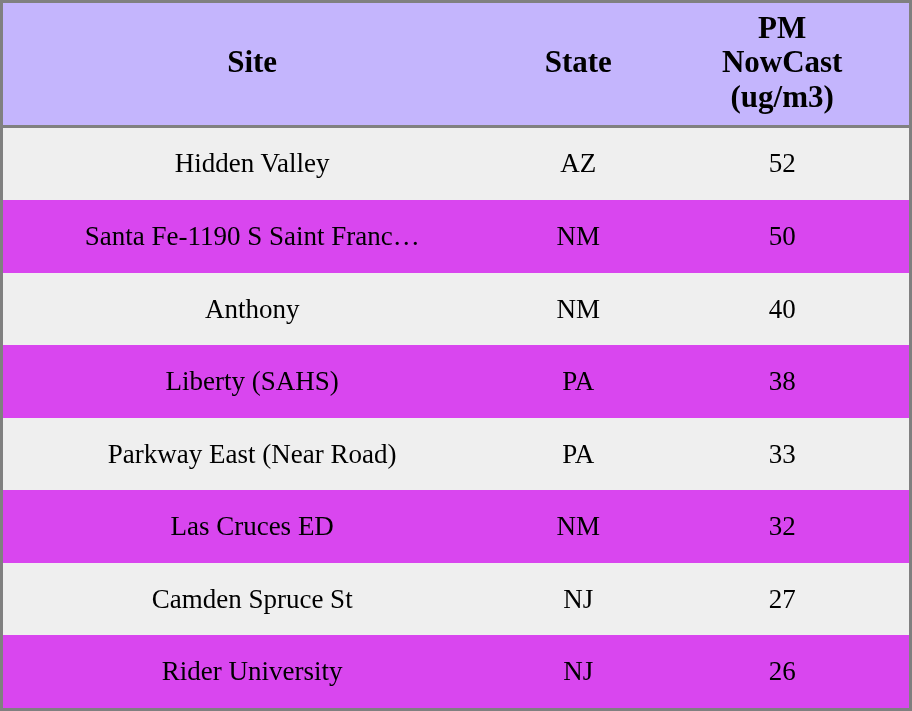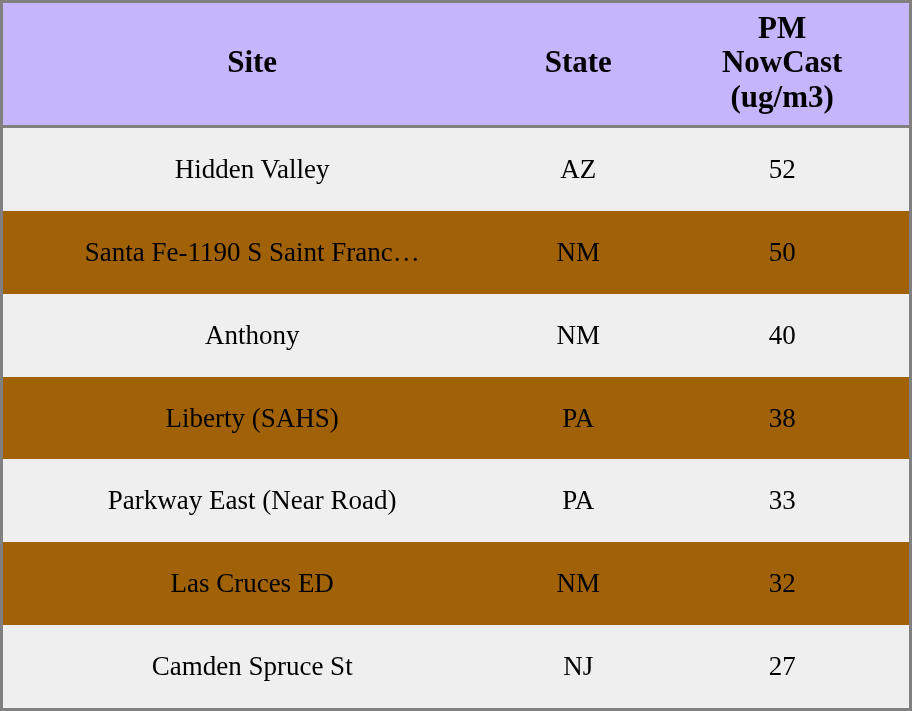--- a/index.html
+++ b/index.html
@@ -53,21 +53,21 @@
     color: #000000;
     text-align: center;
     vertical-align: middle;
     padding: 0 6px;
     height: 58px;
     white-space: nowrap;
     overflow: hidden;
     text-overflow: ellipsis;
   }
   tbody tr.row-odd { background: #efefef; }
-  tbody tr.row-even { background: #a16207; }
+  tbody tr.row-even { background: #d946ef; }
 </style>
 </head>
 <body>
 
 <div class="table-frame">
   <table class="data-table">
     <thead>
       <tr class="header-row">
         <th class="col-site">
           <span>Site</span>
@@ -111,15 +111,20 @@
       <tr class="row-even">
         <td>Las Cruces ED</td>
         <td>NM</td>
         <td>32</td>
       </tr>
       <tr class="row-odd">
         <td>Camden Spruce St</td>
         <td>NJ</td>
         <td>27</td>
       </tr>
+      <tr class="row-even">
+        <td>Rider University</td>
+        <td>NJ</td>
+        <td>26</td>
+      </tr>
     </tbody>
   </table>
 </div>
 
 </body></html>

